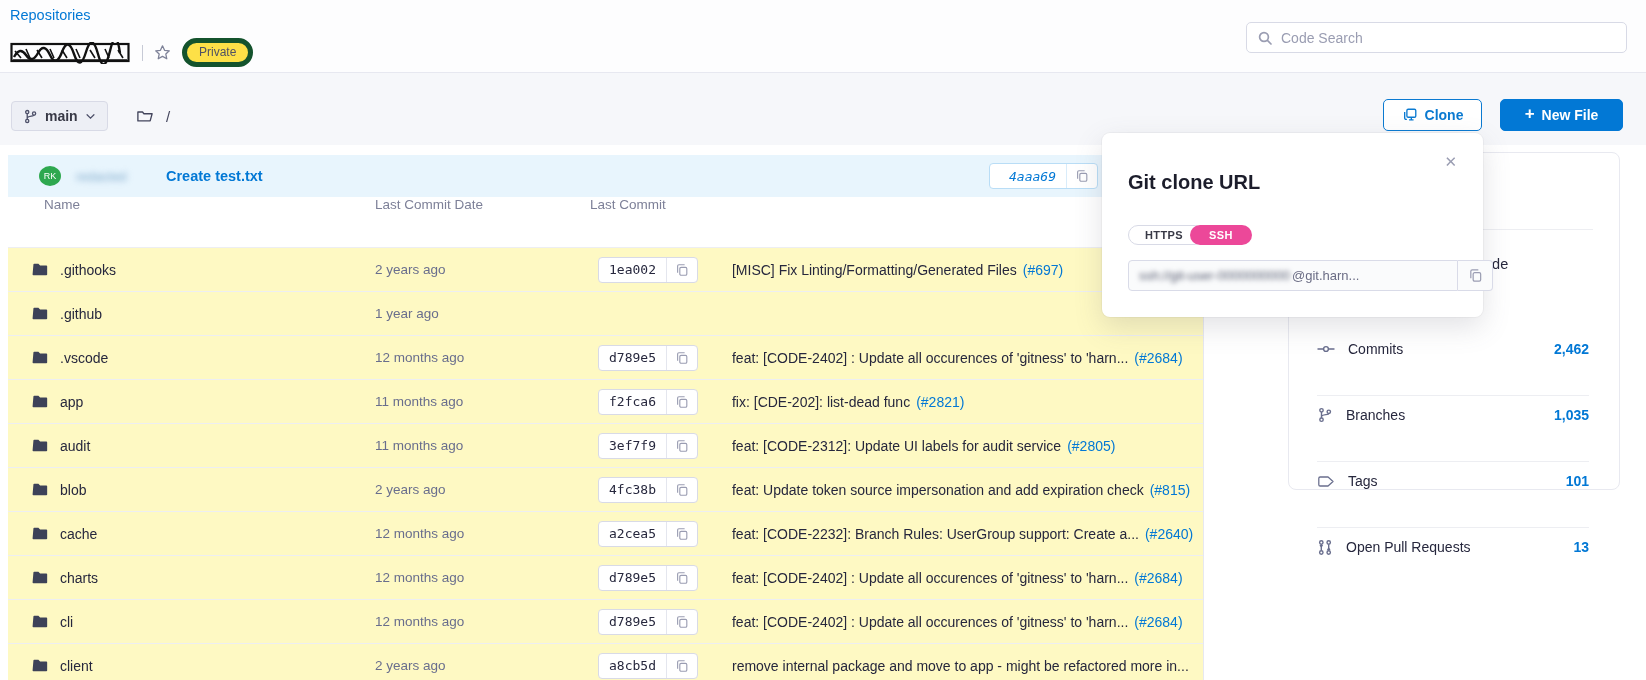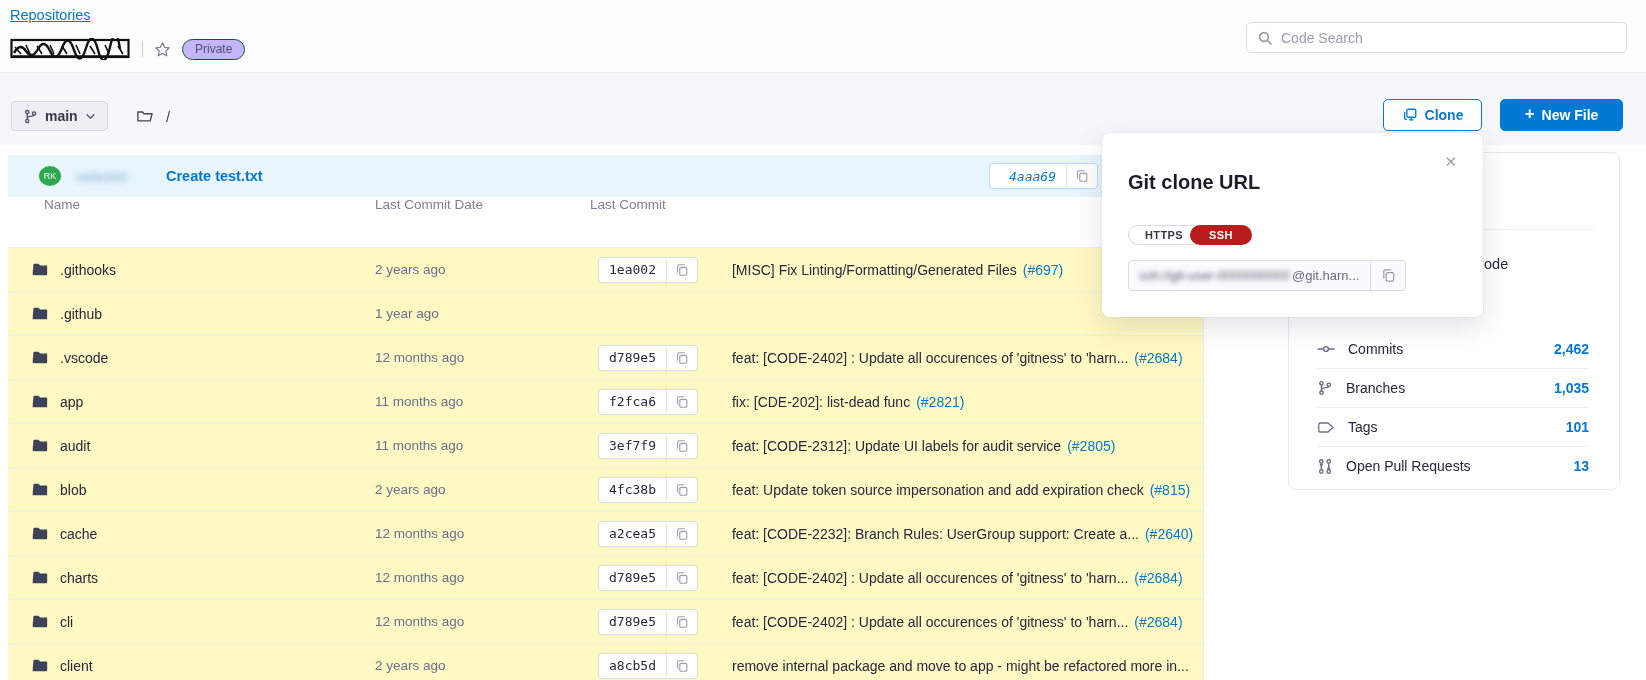--- a/index.html
+++ b/index.html
@@ -7,27 +7,27 @@
   body {
     font-family:"Liberation Sans", sans-serif;
     background:#ffffff; color:#26273d;
     position:relative; overflow:hidden;
   }
   svg { display:block; }
 
   
   .top-strip { position:absolute; left:0; top:0; width:1646px; height:73px;
     background:#fdfdfe; border-bottom:1px solid #e7e8f0; }
-  .breadcrumb { position:absolute; left:10px; top:7px; font-size:14.5px; color:#0278d5; cursor:pointer;text-decoration:underline; }
+  .breadcrumb { position:absolute; left:10px; top:7px; font-size:14.5px; color:#0278d5; cursor:pointer; }
   .repo-row { position:absolute; left:10px; top:38px; display:flex; align-items:center; gap:10px; }
   .redact-scribble { width:122px; height:22px; }
   .vsep { width:1px; height:16px; background:#c7cad6; }
   .star { color:#7d8198; cursor:pointer; }
-  .badge-private { border:1px solid #14532d; border-radius:999px; padding:2px 12px 3px;
-    font-size:12px; color:#4f5264; background:#c4b5fd; }
+  .badge-private { border:5px solid #14532d; border-radius:999px; padding:2px 12px 3px;
+    font-size:12px; color:#4f5264; background:#fde047; }
 
   .search-box { position:absolute; left:1246px; top:22px; width:381px; height:31px;
     border:1px solid #d8dae6; border-radius:5px; background:#fff;
     display:flex; align-items:center; padding:0 10px; gap:8px; }
   .search-box svg { color:#9a9db2; flex:0 0 auto; }
   .search-box input { border:none; outline:none; flex:1; font-size:14px;
     font-family:"Liberation Sans",sans-serif; color:#26273d; background:transparent; }
   .search-box input::placeholder { color:#9a9db2; }
 
   
@@ -83,37 +83,37 @@
   .cell-last .msg { margin-left:34px; white-space:nowrap; overflow:hidden; color:#26273d; }
   .cell-last .pr-link { margin-left:6px; color:#0278d5; white-space:nowrap; cursor:pointer; }
 
   
   .side-card { position:absolute; left:1288px; top:152px; width:332px; height:338px;
     background:#fff; border:1px solid #e8e9f0; border-radius:8px; }
   .card-divider { position:absolute; left:26px; right:26px; top:76px; height:1px; background:#edeef2; }
   .card-fragment { position:absolute; left:195px; top:103px; font-size:14.5px; color:#26273d; }
   .stats { position:absolute; left:28px; right:30px; top:176px; }
   .stat-row { height:39px; display:flex; align-items:center; cursor:pointer; }
-  .stat-row + .stat-row { border-top:1px solid #edeef2; }
+  .stat-row + .stat-row { border-top:1px solid #edeef2;margin-top:27px; }
   .stat-row svg { color:#696e8d; flex:0 0 auto; }
   .stat-label { margin-left:13px; font-size:14px; color:#26273d; }
   .stat-value { margin-left:auto; font-size:14px; font-weight:bold; color:#0278d5; }
 
   
   .popup { position:absolute; left:1102px; top:133px; width:381px; height:184px;
     background:#fff; border-radius:8px; z-index:10;
     box-shadow:0 0 0 1px rgba(40,41,61,.04), 0 10px 28px rgba(96,97,112,.18); }
   .popup-close { position:absolute; right:26px; top:20px; font-size:15px; color:#9a9db2; cursor:pointer; }
   .popup-title { position:absolute; left:26px; top:38px; font-size:20px; font-weight:bold; color:#1c1d2b; }
   .proto-toggle { position:absolute; left:26px; top:92px; display:flex; align-items:center; }
   .proto-https { border:1px solid #d8dae6; border-radius:999px; padding:3px 20px 3px 16px;
     font-size:11px; font-weight:bold; letter-spacing:.4px; color:#383946; background:#fff; cursor:pointer; }
-  .proto-ssh { background:#b91c1c; color:#fff; border-radius:999px; padding:4px 19px;
+  .proto-ssh { background:#ec4899; color:#fff; border-radius:999px; padding:4px 19px;
     font-size:11px; font-weight:bold; letter-spacing:.4px; margin-left:-14px; cursor:pointer; }
-  .url-group { position:absolute; left:26px; top:127px; width:278px; height:31px; display:flex; }
+  .url-group { position:absolute; left:26px; top:127px; width:365px; height:31px; display:flex; }
   .url-input { flex:1; background:#fafbfc; border:1px solid #d9dbe8; border-radius:4px 0 0 4px;
     display:flex; align-items:center; padding:0 10px; font-size:13px; color:#6b6d85;
     white-space:nowrap; overflow:hidden; }
   .url-redacted { filter:blur(2.5px); color:#555a6e; margin-right:2px; white-space:nowrap; }
   .url-copy { width:35px; border:1px solid #d9dbe8; border-left:none; border-radius:0 4px 4px 0;
     background:#fafbfc; display:flex; align-items:center; justify-content:center;
     color:#9a9db2; cursor:pointer; }
 </style>
 </head>
 <body>

